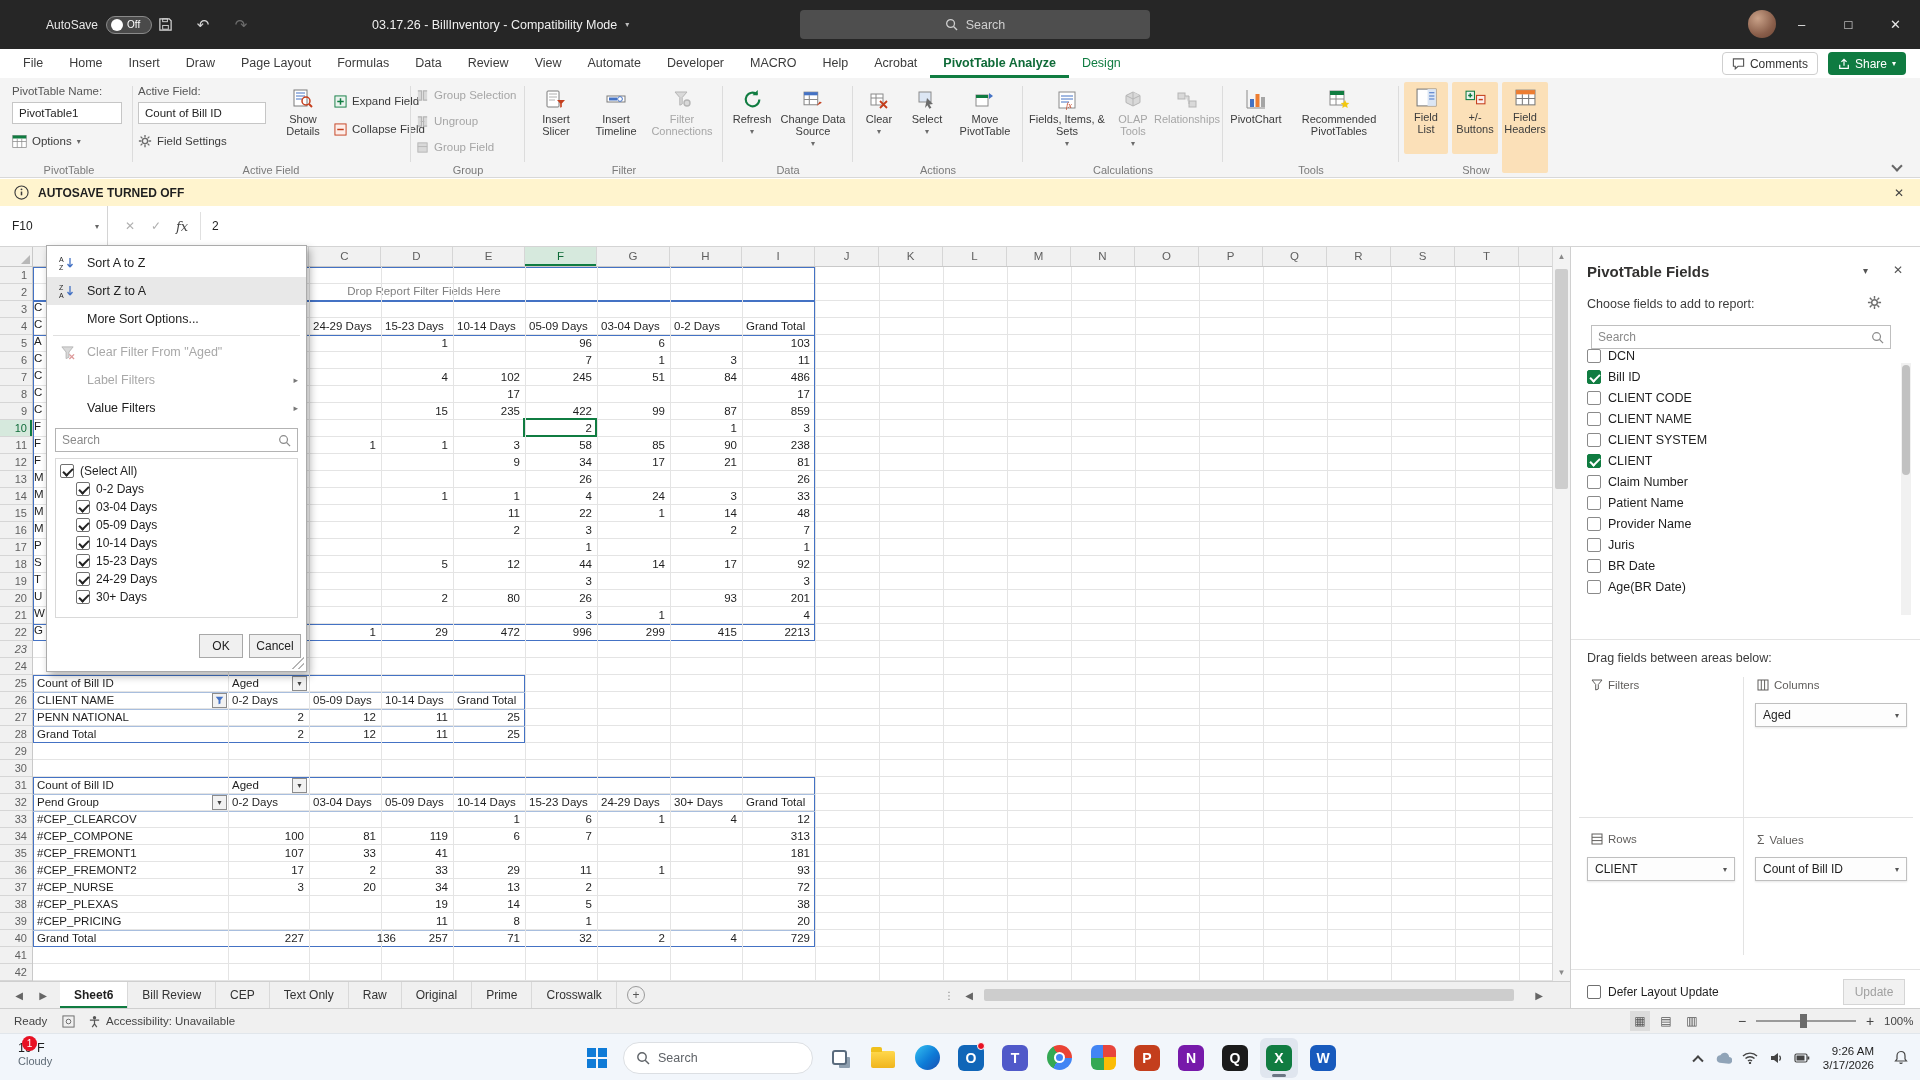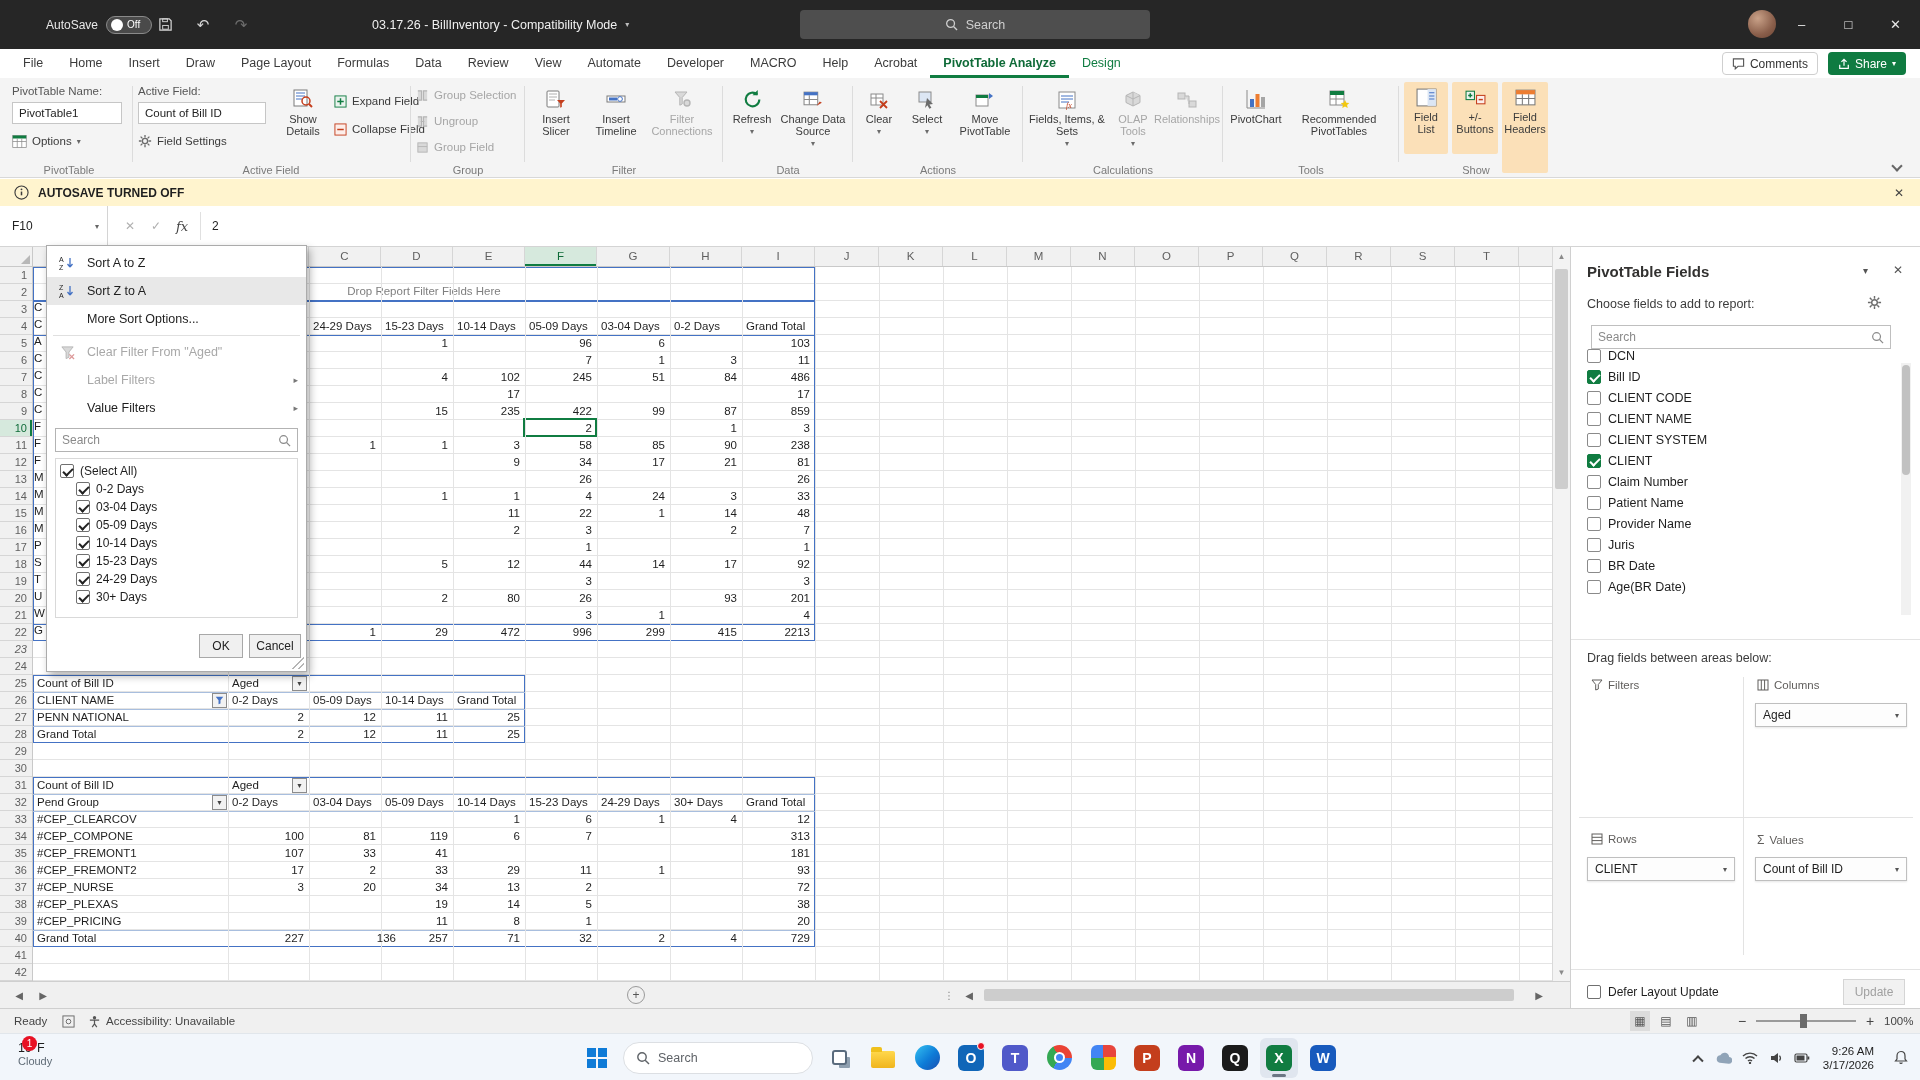--- a/index.html
+++ b/index.html
@@ -1091,20 +1091,30 @@
     <div class="deferrow">
       <span class="cb"></span>
       <span>Defer Layout Update</span>
     </div>
     <div class="updbtn">Update</div>
   </div>
 
   <div class="tabsbar">
     <div class="tarr" style="left:8px">◀</div>
     <div class="tarr" style="left:32px">▶</div>
+    <div id="stabs">
+        <div class="stab act">Sheet6</div>
+        <div class="stab">Bill Review</div>
+        <div class="stab">CEP</div>
+        <div class="stab">Text Only</div>
+        <div class="stab">Raw</div>
+        <div class="stab">Original</div>
+        <div class="stab">Prime</div>
+        <div class="stab">Crosswalk</div>
+      </div>
     <div class="addsheet" id="addsheet" style="left: 627px;">+</div>
     <div class="tarr" style="left:938px;color:#888">⋮</div>
     <div class="tarr" style="left:958px">◀</div>
     <div class="hthumb" style="left:984px;width:530px"></div>
     <div class="tarr" style="left:1528px">▶</div>
   </div>
 
   <div class="sbar">
     <div class="sitem" style="left:14px">Ready</div>
     <div class="sitem" style="left:62px">

